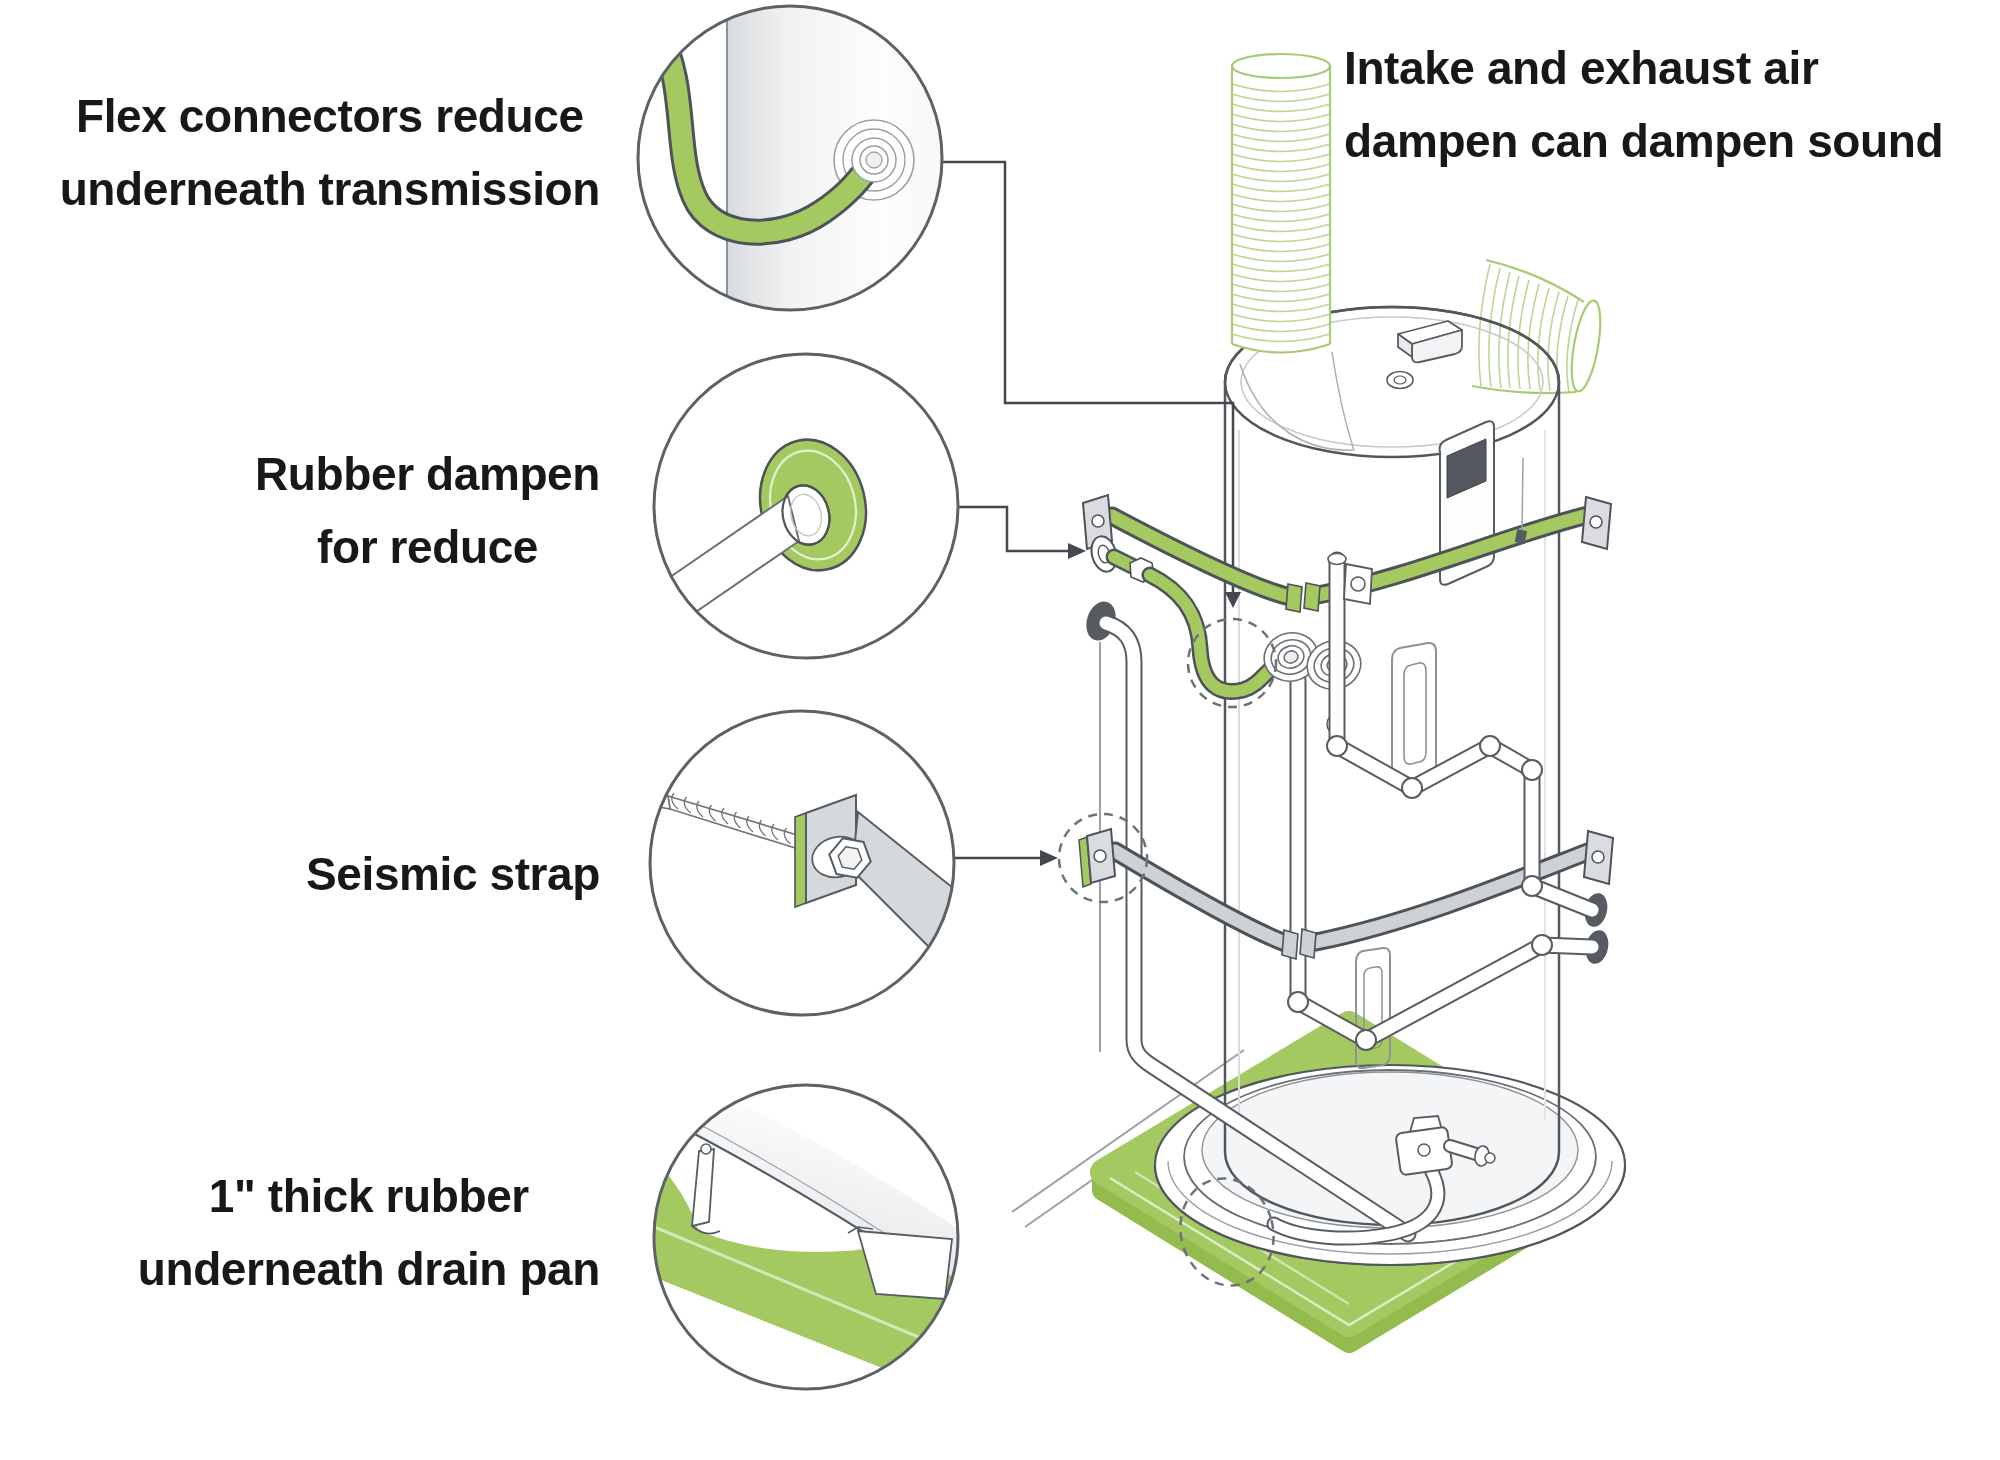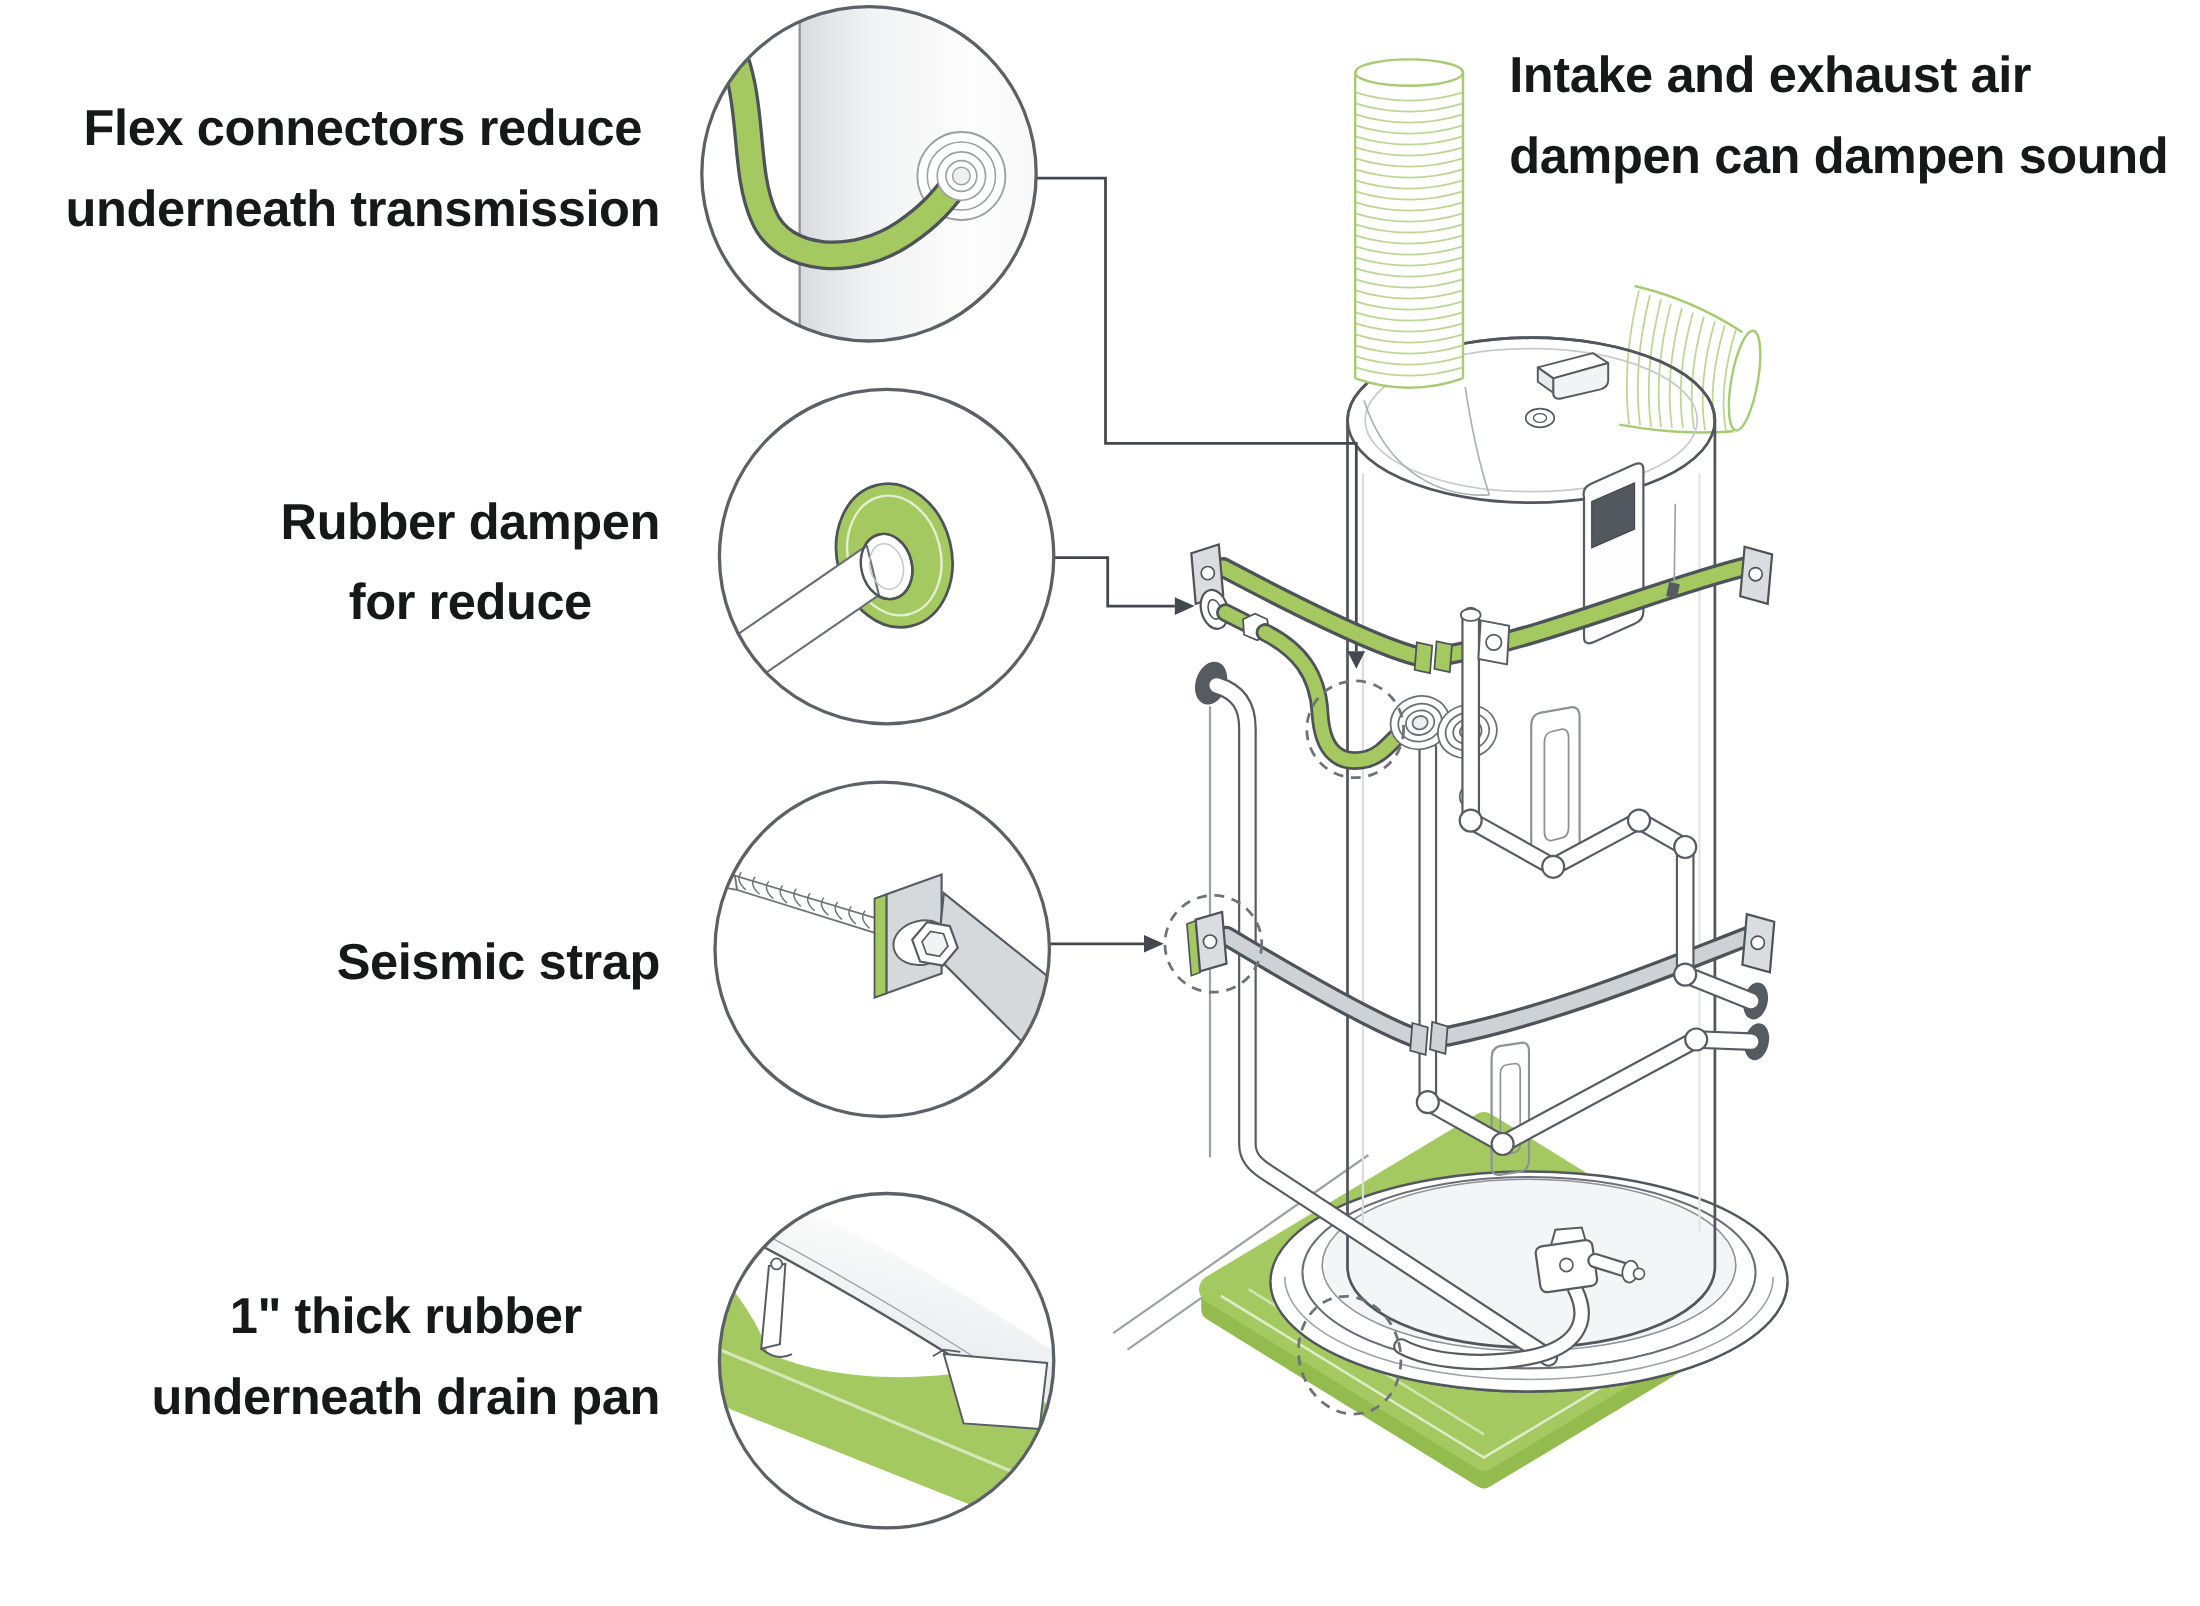--- a/index.html
+++ b/index.html
@@ -2,21 +2,21 @@
 <html><head>
 <meta charset="utf-8">
 <style>
   html,body{margin:0;padding:0;background:#fff;}
   #stage{position:relative;width:2000px;height:1460px;background:#fff;overflow:hidden;
          font-family:"Liberation Sans",sans-serif;}
   #art{position:absolute;left:0;top:0;}
   .label{position:absolute;font:700 46px/73px "Liberation Sans",sans-serif;color:#17181a;
          letter-spacing:-0.4px;white-space:nowrap;}
   .r{text-align:center;right:1400px;}
-  .l{text-align:left;left:1372px;}
+  .l{text-align:left;left:1344px;}
   
   .oln{fill:none;stroke:#51575d;stroke-width:2.5;}
   .cor{fill:none;stroke:#bcd693;stroke-width:1.6;}
   .cede{fill:none;stroke:#a6cb72;stroke-width:2.2;}
   .po{fill:none;stroke:#565c62;stroke-width:17;stroke-linecap:round;stroke-linejoin:round;}
   .pi{fill:none;stroke:#ffffff;stroke-width:13;stroke-linecap:round;stroke-linejoin:round;}
   .go{fill:none;stroke:#4d5359;stroke-width:17;stroke-linecap:round;}
   .gi{fill:none;stroke:#a4c960;stroke-width:12;stroke-linecap:round;}
   .so{fill:none;stroke:#4d5359;stroke-width:19;stroke-linecap:round;}
   .sg{fill:none;stroke:#a4c960;stroke-width:13;stroke-linecap:round;}

